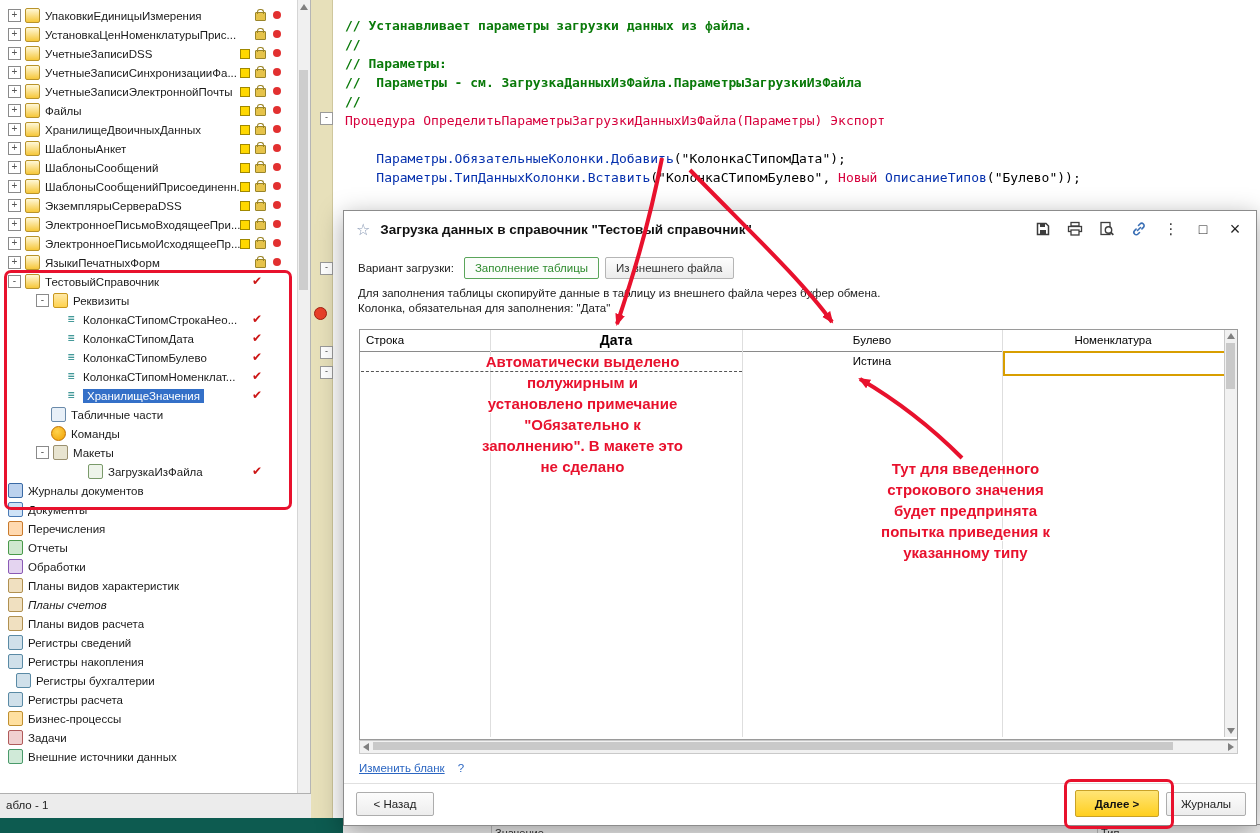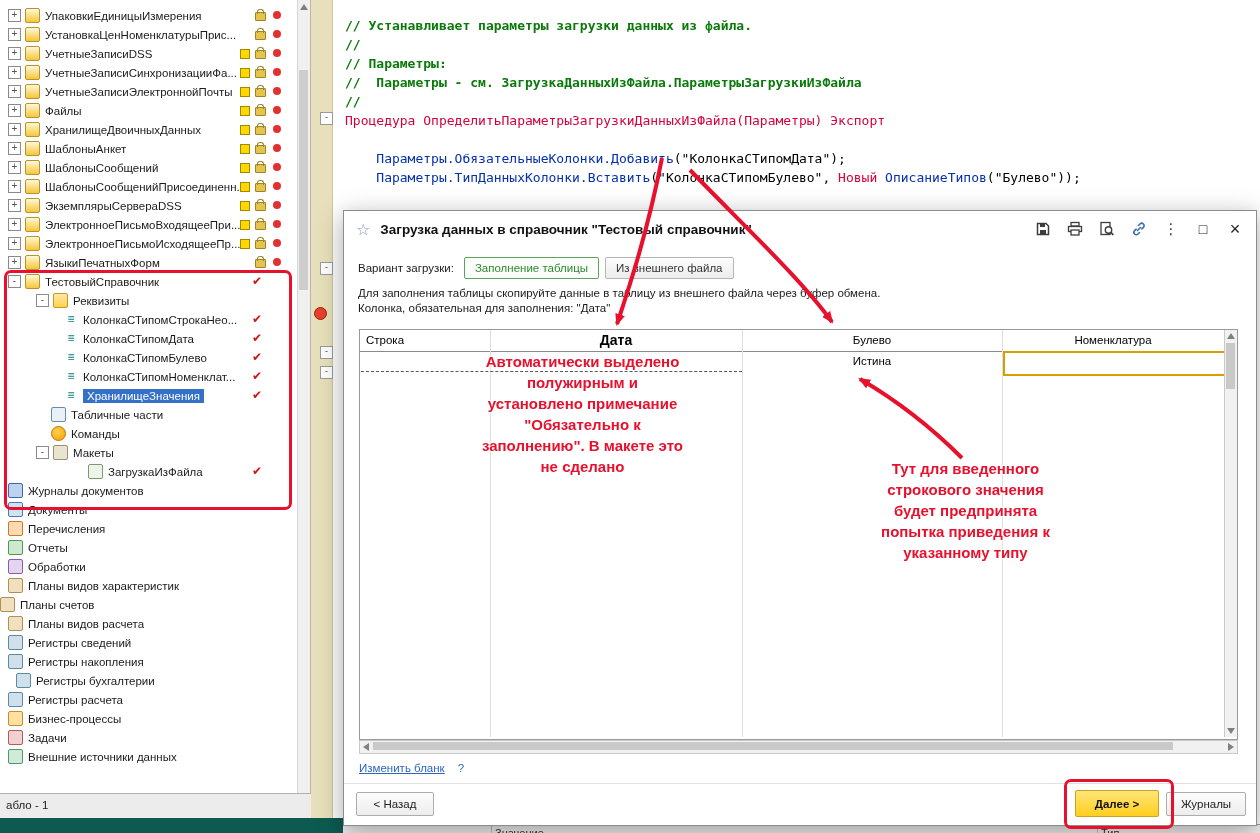--- a/index.html
+++ b/index.html
@@ -321,21 +321,21 @@
           <span class="tlabel">Отчеты</span>
         </div>
         <div class="tree-row" style="padding-left: 8px;">
           <span class="ticon dataproc"></span>
           <span class="tlabel">Обработки</span>
         </div>
         <div class="tree-row" style="padding-left: 8px;">
           <span class="ticon chartchars"></span>
           <span class="tlabel">Планы видов характеристик</span>
         </div>
-        <div class="tree-row" style="">
+        <div class="tree-row" style="padding-left: 8px; font-style: italic;">
           <span class="ticon chartaccounts"></span>
           <span class="tlabel">Планы счетов</span>
         </div>
         <div class="tree-row" style="padding-left: 8px;">
           <span class="ticon chartcalc"></span>
           <span class="tlabel">Планы видов расчета</span>
         </div>
         <div class="tree-row" style="padding-left: 8px;">
           <span class="ticon inforeg"></span>
           <span class="tlabel">Регистры сведений</span>

